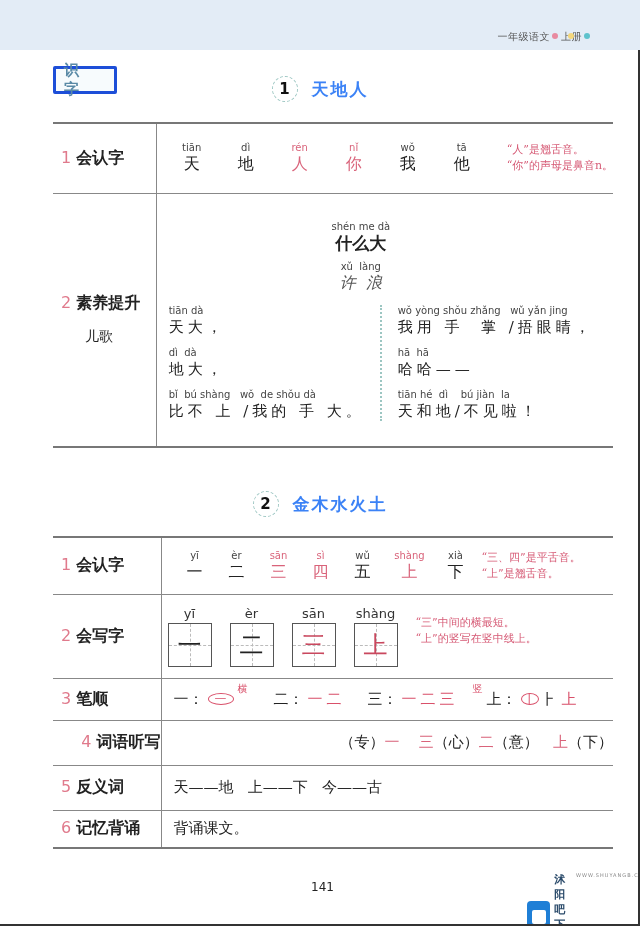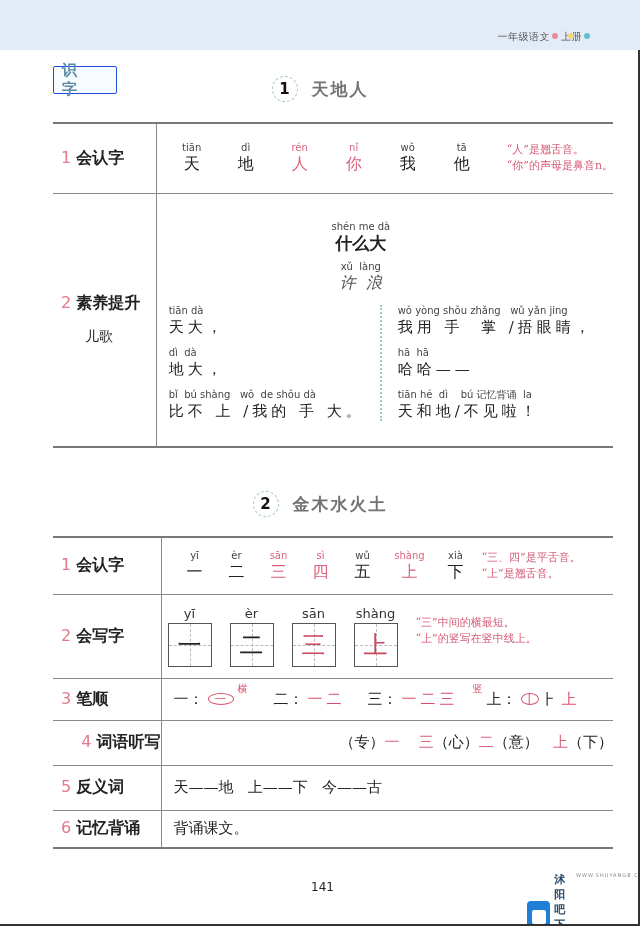--- a/index.html
+++ b/index.html
@@ -6,25 +6,25 @@
   html, body { width: 640px; height: 926px; background: #ffffff; overflow: hidden; }
   body { position: relative; font-family: "DejaVu Sans", sans-serif; color: #222; }
 
   .top-band { position: absolute; left: 0; top: 0; width: 640px; height: 50px; background: #e3ecf6; }
   .book-label { position: absolute; right: 58px; top: 30px; font-size: 10px; color: #555; letter-spacing: 0.5px; }
   .dots { position: absolute; right: 50px; top: 33px; display: flex; gap: 10px; }
   .dot { width: 6px; height: 6px; border-radius: 50%; }
   .edge-right { position: absolute; right: 0; top: 50px; width: 2px; height: 876px; background: #333; }
   .edge-bottom { position: absolute; left: 0; bottom: 0; width: 640px; height: 2px; background: #333; }
 
-  .section-tag { position: absolute; left: 53px; top: 66px; width: 64px; height: 28px; border: 1px solid #1d4ed8; border-radius: 2px; background: #f7fbfd; color: #5a8aa6; font-family: "DejaVu Serif", serif; font-size: 15px; font-weight: bold; display: flex; align-items: center; justify-content: center; letter-spacing: 8px; padding-left: 8px; }
+  .section-tag { position: absolute; left: 53px; top: 66px; width: 64px; height: 28px; border: 3px solid #1d4ed8; border-radius: 2px; background: #f7fbfd; color: #5a8aa6; font-family: "DejaVu Serif", serif; font-size: 15px; font-weight: bold; display: flex; align-items: center; justify-content: center; letter-spacing: 8px; padding-left: 8px; }
 
   .lesson-title { position: absolute; left: 0; width: 640px; display: flex; justify-content: center; align-items: center; gap: 14px; }
   .lesson-num { width: 26px; height: 26px; border: 1.5px dashed #9cc6c2; border-radius: 50%; display: flex; align-items: center; justify-content: center; font-size: 15px; font-weight: bold; color: #111; }
-  .lesson-name { font-size: 17px; font-weight: bold; color: #737373; letter-spacing: 2px; }
+  .lesson-name { font-size: 17px; font-weight: bold; color: #3b82f6; letter-spacing: 2px; }
 
   table.grid { position: absolute; left: 53px; width: 560px; border-collapse: collapse; }
   table.grid td { border-bottom: 1px solid #888; vertical-align: middle; }
   table.grid tr:first-child td { border-top: 2px solid #777; }
   table.grid tr:last-child td { border-bottom: 2px solid #777; }
   td.lbl { width: 108px; border-right: 1px solid #888; padding-left: 8px; font-size: 16px; font-weight: bold; color: #222; white-space: nowrap; }
   td.lbl .n { color: #e07a8c; font-weight: normal; margin-right: 5px; }
   td.cnt { padding-left: 12px; }
 
   .py-row { display: flex; align-items: flex-end; }
@@ -158,21 +158,21 @@
         <div class="poem-col">
           <div>
                 <div class="line-py">wǒ yòng shǒu zhǎng   wǔ yǎn jing</div>
                 <div class="line-hz">我用 手  掌 /捂眼睛，</div>
               </div>
           <div>
                 <div class="line-py">hā  hā</div>
                 <div class="line-hz">哈哈——</div>
               </div>
           <div>
-                <div class="line-py">tiān hé  dì    bú 记忆背诵  la</div>
+                <div class="line-py">tiān hé  dì    bú jiàn  la</div>
                 <div class="line-hz">天和地/不见啦！</div>
               </div>
         </div>
       </div>
     </td>
   </tr>
 </tbody>
   </table>
 
 <div class="lesson-title" style="top:491px;">

